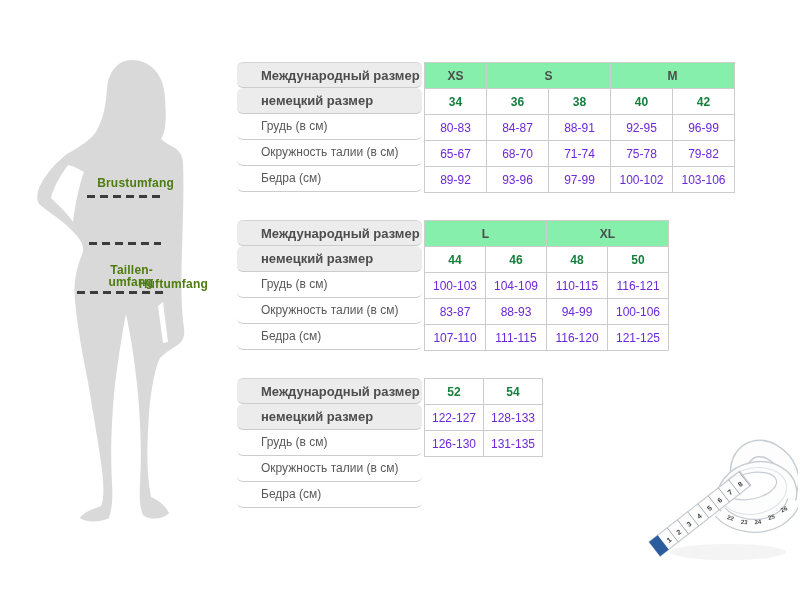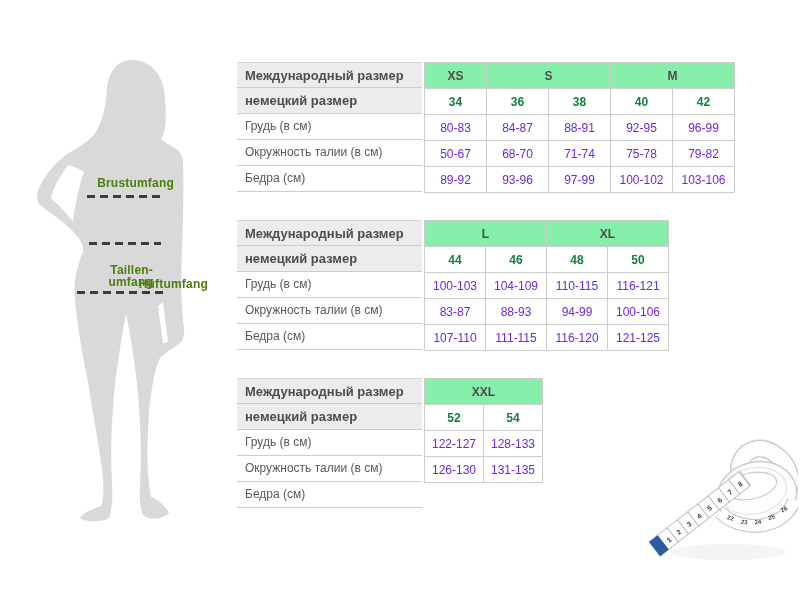--- a/index.html
+++ b/index.html
@@ -16,23 +16,23 @@
   }
   .dash-line{
     position:absolute;height:3px;z-index:3;
     background:repeating-linear-gradient(90deg,#3c3c3c 0 8px,transparent 8px 13px);
   }
   
   .size-table{position:absolute;left:237px;display:flex;align-items:flex-start;}
   .labels{width:185px;margin-right:2px;}
   .labels .cell{
     height:26px;line-height:25px;box-sizing:border-box;
-    border-bottom:1px solid #cccccc;padding-left:8px;
+    border-bottom:1px solid #cccccc;padding-left:24px;
     font-size:12px;color:#595959;background:#ffffff;
-    white-space:nowrap;overflow:hidden;
+    white-space:nowrap;overflow:hidden;border-radius:6px;
   }
   .labels .cell.hdr{background:#ececec;font-weight:bold;font-size:13px;color:#4d4d4d;}
   .labels .cell:first-child{border-top:1px solid #d5d5d5;}
   table.grid{border-collapse:collapse;}
   .grid td{
     border:1px solid #cccccc;height:25px;padding:0;text-align:center;
     font-size:12px;color:#6d28d9;background:#ffffff;
   }
   .grid td.group{background:#86efac;font-weight:bold;color:#4d4d4d;}
   .grid td.size{font-weight:bold;color:#15803d;}
@@ -128,21 +128,21 @@
           <td class="size">42</td>
         </tr>
         <tr>
           <td class="">80-83</td>
           <td class="">84-87</td>
           <td class="">88-91</td>
           <td class="">92-95</td>
           <td class="">96-99</td>
         </tr>
         <tr>
-          <td class="">50-67</td>
+          <td class="">65-67</td>
           <td class="">68-70</td>
           <td class="">71-74</td>
           <td class="">75-78</td>
           <td class="">79-82</td>
         </tr>
         <tr>
           <td class="">89-92</td>
           <td class="">93-96</td>
           <td class="">97-99</td>
           <td class="">100-102</td>
@@ -205,23 +205,20 @@
       <div class="cell ">Грудь (в см)</div>
       <div class="cell ">Окружность талии (в см)</div>
       <div class="cell ">Бедра (см)</div>
     </div>
   <table class="grid">
       <colgroup>
         <col style="width: 59px;">
         <col style="width: 59px;">
       </colgroup>
       <tbody>
-        <tr>
-          <td class="group" colspan="2">XXL</td>
-        </tr>
         <tr>
           <td class="size">52</td>
           <td class="size">54</td>
         </tr>
         <tr>
           <td class="">122-127</td>
           <td class="">128-133</td>
         </tr>
         <tr>
           <td class="">126-130</td>

